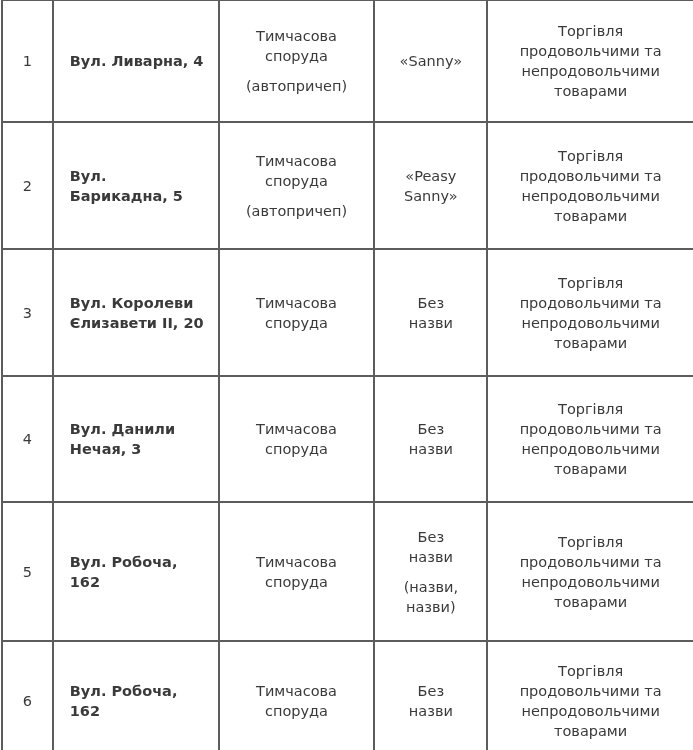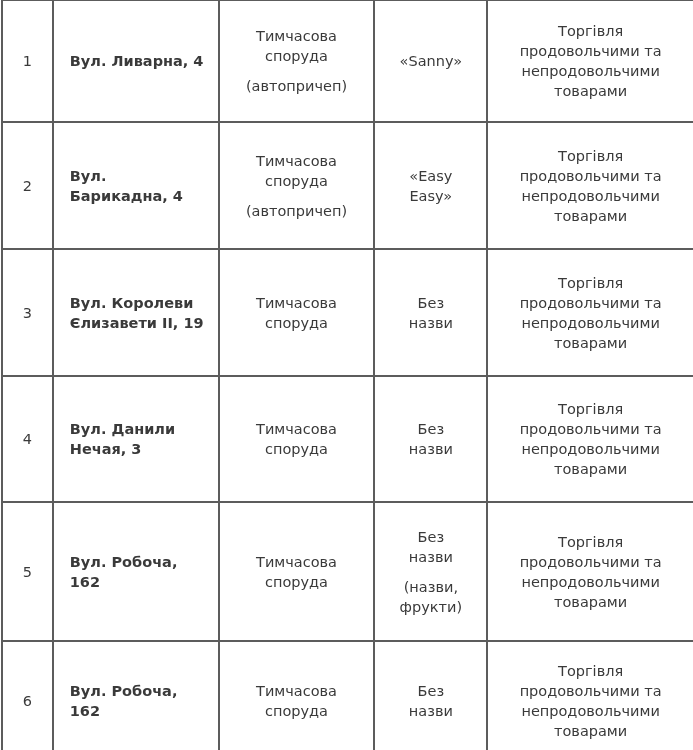--- a/index.html
+++ b/index.html
@@ -55,42 +55,42 @@
       <td class="c-act">
         <span class="line">Торгівля</span>
         <span class="line">продовольчими та</span>
         <span class="line">непродовольчими</span>
         <span class="line">товарами</span>
       </td>
     </tr>
 
     <tr class="r2">
       <td class="c-num">2</td>
-      <td class="c-addr">Вул. Барикадна, 4</td>
+      <td class="c-addr">Вул. Барикадна, 5</td>
       <td class="c-type">
         <span class="line">Тимчасова</span>
         <span class="line">споруда</span>
         <span class="gap"></span>
         <span class="line">(автопричеп)</span>
       </td>
       <td class="c-name">
-        <span class="line">«Easy</span>
-        <span class="line">Easy»</span>
+        <span class="line">«Peasy</span>
+        <span class="line">Sanny»</span>
       </td>
       <td class="c-act">
         <span class="line">Торгівля</span>
         <span class="line">продовольчими та</span>
         <span class="line">непродовольчими</span>
         <span class="line">товарами</span>
       </td>
     </tr>
 
     <tr class="r3">
       <td class="c-num">3</td>
-      <td class="c-addr">Вул. Королеви Єлизавети ІІ, 19</td>
+      <td class="c-addr">Вул. Королеви Єлизавети ІІ, 20</td>
       <td class="c-type">
         <span class="line">Тимчасова</span>
         <span class="line">споруда</span>
       </td>
       <td class="c-name">
         <span class="line">Без</span>
         <span class="line">назви</span>
       </td>
       <td class="c-act">
         <span class="line">Торгівля</span>
@@ -124,21 +124,21 @@
       <td class="c-addr">Вул. Робоча, 162</td>
       <td class="c-type">
         <span class="line">Тимчасова</span>
         <span class="line">споруда</span>
       </td>
       <td class="c-name">
         <span class="line">Без</span>
         <span class="line">назви</span>
         <span class="gap"></span>
         <span class="line">(назви,</span>
-        <span class="line">фрукти)</span>
+        <span class="line">назви)</span>
       </td>
       <td class="c-act">
         <span class="line">Торгівля</span>
         <span class="line">продовольчими та</span>
         <span class="line">непродовольчими</span>
         <span class="line">товарами</span>
       </td>
     </tr>
 
     <tr class="r6">

